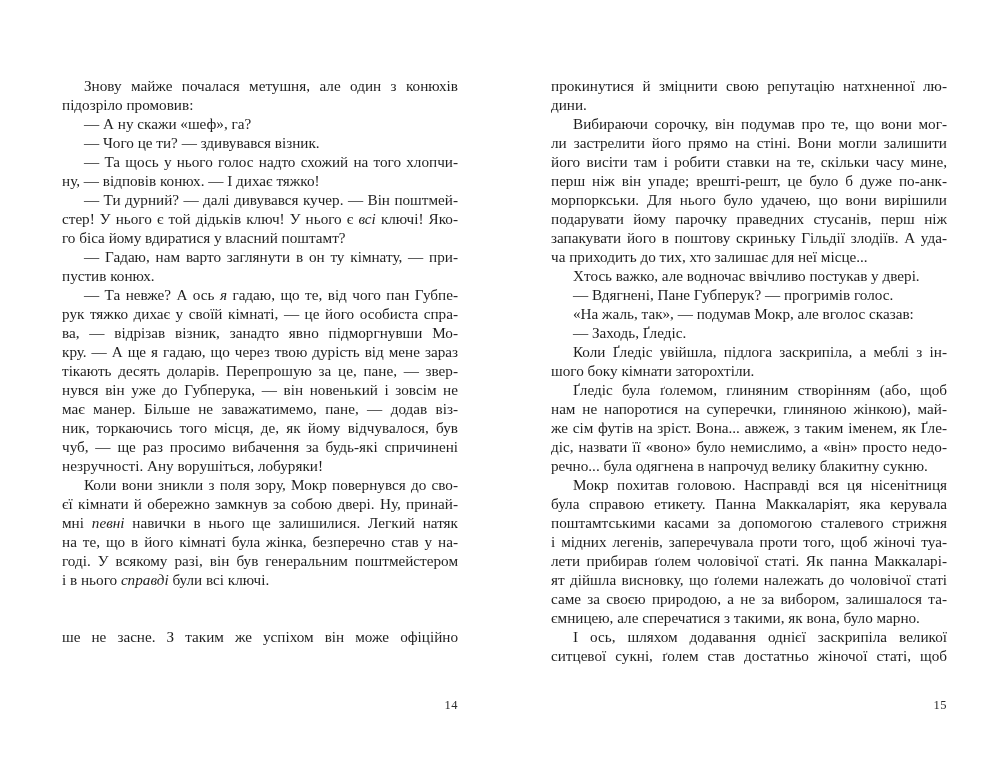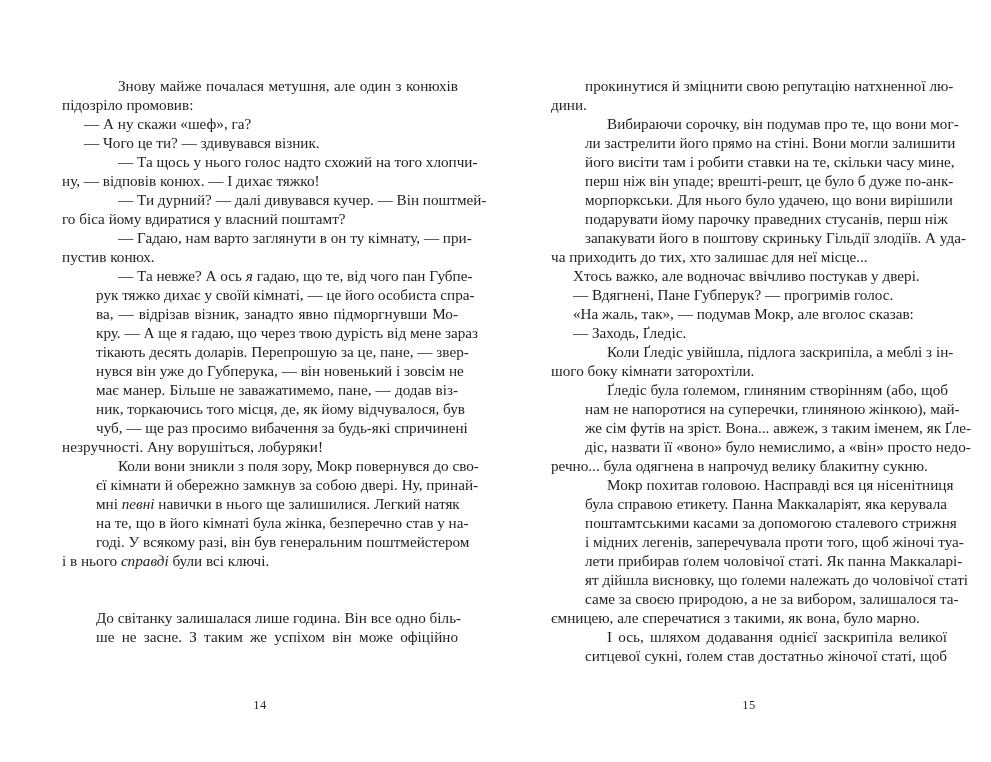--- a/index.html
+++ b/index.html
@@ -34,53 +34,53 @@
   .line {
     height: 19px;
     line-height: 19px;
     font-size: 15.2px;
     white-space: nowrap;
     text-rendering: optimizeLegibility;
   }
   .line.just {
     text-align: justify;
     text-align-last: justify;
-    margin-left: 34px;
   }
   .line.end {
     text-align: left;
     text-align-last: left;
   }
   .line.indent { text-indent: 22px; }
   .line.blank  { }
   .line i { font-style: italic; text-align: center; }
   .page-number {
     position: absolute;
     top: 622px;
     left: 0;
     width: 100%;
-    text-align: center;
+    text-align: right;
     font-size: 12.5px;
     color: #2a2a2a;
     letter-spacing: 0.5px;
   }
 </style>
 </head>
 <body>
 
 <div class="spread">
   <div class="page left">
     <div class="text-block">
         <div class="line just indent"><span>Знову майже почалася метушня, але один з конюхів</span></div>
         <div class="line end"><span>підозріло промовив:</span></div>
         <div class="line end indent"><span>— А ну скажи «шеф», га?</span></div>
         <div class="line end indent"><span>— Чого це ти? — здивувався візник.</span></div>
         <div class="line just indent"><span>— Та щось у нього голос надто схожий на того хлопчи-</span></div>
         <div class="line end"><span>ну, — відповів конюх. — І дихає тяжко!</span></div>
         <div class="line just indent"><span>— Ти дурний? — далі дивувався кучер. — Він поштмей-</span></div>
+        <div class="line just"><span>стер! У нього є той дідьків ключ! У нього є </span><i>всі</i><span> ключі! Яко-</span></div>
         <div class="line end"><span>го біса йому вдиратися у власний поштамт?</span></div>
         <div class="line just indent"><span>— Гадаю, нам варто заглянути в он ту кімнату, — при-</span></div>
         <div class="line end"><span>пустив конюх.</span></div>
         <div class="line just indent"><span>— Та невже? А ось </span><i>я</i><span> гадаю, що те, від чого пан Губпе-</span></div>
         <div class="line just"><span>рук тяжко дихає у своїй кімнаті, — це його особиста спра-</span></div>
         <div class="line just"><span>ва, — відрізав візник, занадто явно підморгнувши Мо-</span></div>
         <div class="line just"><span>кру. — А ще я гадаю, що через твою дурість від мене зараз</span></div>
         <div class="line just"><span>тікають десять доларів. Перепрошую за це, пане, — звер-</span></div>
         <div class="line just"><span>нувся він уже до Губперука, — він новенький і зовсім не</span></div>
         <div class="line just"><span>має манер. Більше не заважатимемо, пане, — додав віз-</span></div>
@@ -88,21 +88,20 @@
         <div class="line just"><span>чуб, — ще раз просимо вибачення за будь-які спричинені</span></div>
         <div class="line end"><span>незручності. Ану ворушіться, лобуряки!</span></div>
         <div class="line just indent"><span>Коли вони зникли з поля зору, Мокр повернувся до сво-</span></div>
         <div class="line just"><span>єї кімнати й обережно замкнув за собою двері. Ну, принай-</span></div>
         <div class="line just"><span>мні </span><i>певні</i><span> навички в нього ще залишилися. Легкий натяк</span></div>
         <div class="line just"><span>на те, що в його кімнаті була жінка, безперечно став у на-</span></div>
         <div class="line just"><span>годі. У всякому разі, він був генеральним поштмейстером</span></div>
         <div class="line end"><span>і в нього </span><i>справді</i><span> були всі ключі.</span></div>
         <div class="line blank">&nbsp;</div>
         <div class="line blank">&nbsp;</div>
-        <div class="line just"><span>До світанку залишалася лише година. Він все одно біль-</span></div>
         <div class="line just"><span>ше не засне. З таким же успіхом він може офіційно</span></div>
       </div>
     <div class="page-number">14</div>
   </div>
   <div class="page right">
     <div class="text-block">
         <div class="line just"><span>прокинутися й зміцнити свою репутацію натхненної лю-</span></div>
         <div class="line end"><span>дини.</span></div>
         <div class="line just indent"><span>Вибираючи сорочку, він подумав про те, що вони мог-</span></div>
         <div class="line just"><span>ли застрелити його прямо на стіні. Вони могли залишити</span></div>

